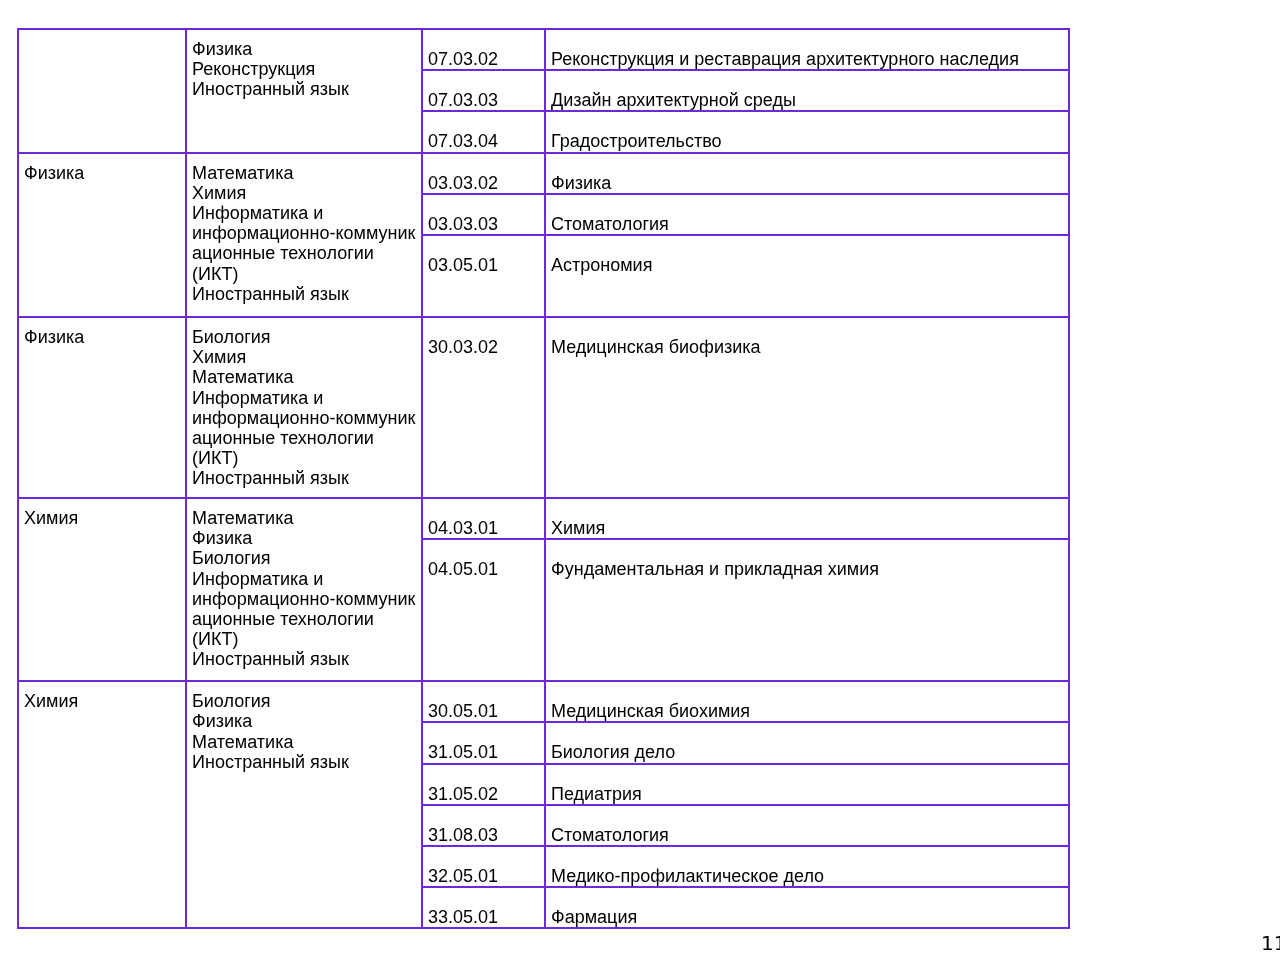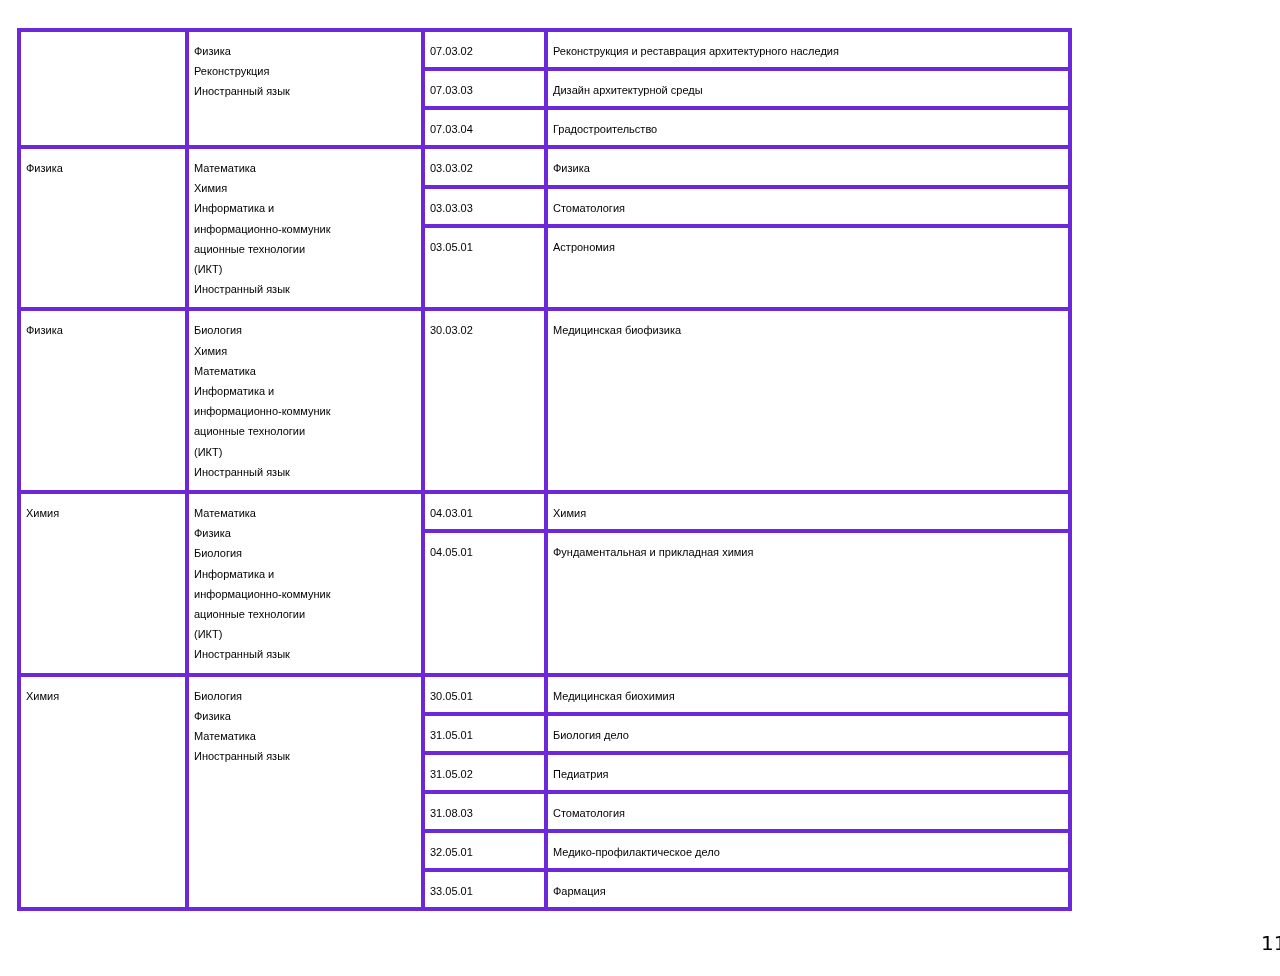--- a/index.html
+++ b/index.html
@@ -1,26 +1,26 @@
 <!DOCTYPE html>
 <html><head>
 <meta charset="utf-8">
 <style>
   html, body { margin: 0; padding: 0; background: #ffffff; }
   body { width: 1280px; height: 976px; position: relative; overflow: hidden;
          font-family: "Liberation Sans", sans-serif; color: #000; }
   table { position: absolute; left: 17px; top: 28px; border-collapse: collapse;
           width: 1051px; table-layout: fixed; }
-  td { border: 4px solid #6d28d9; vertical-align: top; font-size: 11px;
+  td { border: 2px solid #6d28d9; vertical-align: top; font-size: 18px;
        line-height: 20.2px; padding: 9px 5px 0 5px; box-sizing: border-box; }
   col.c1 { width: 168px; }
   col.c2 { width: 236px; }
   col.c3 { width: 123px; }
   col.c4 { width: 524px; }
-  td.code, td.name { height: 39px; padding-top: 9px; }
+  td.code, td.name { height: 39px; padding-top: 19px; }
   .line { display: block; white-space: nowrap; }
   .page-number { position: absolute; left: 1261px; top: 931px; font-size: 20px;
                  font-family: "DejaVu Sans", sans-serif; }
 </style>
 </head>
 <body>
 
 <table>
   <colgroup>
       <col class="c1">

